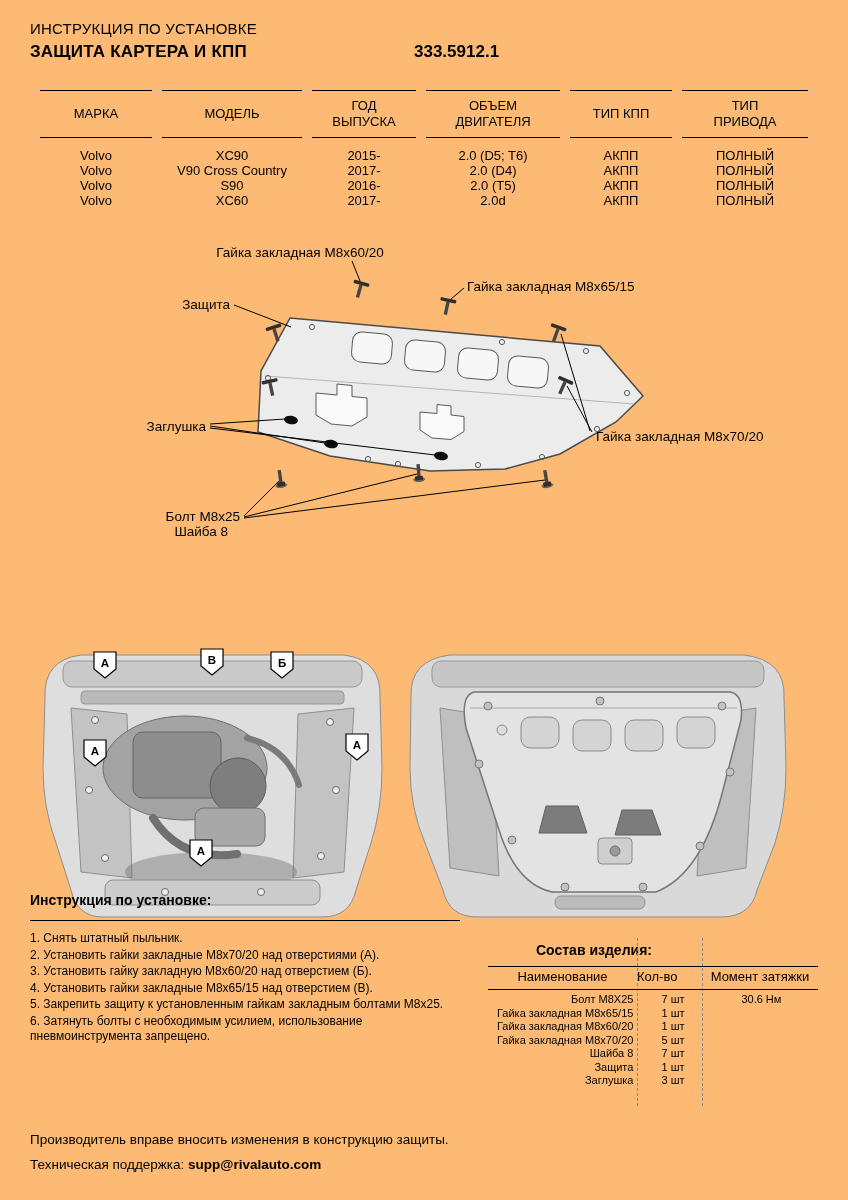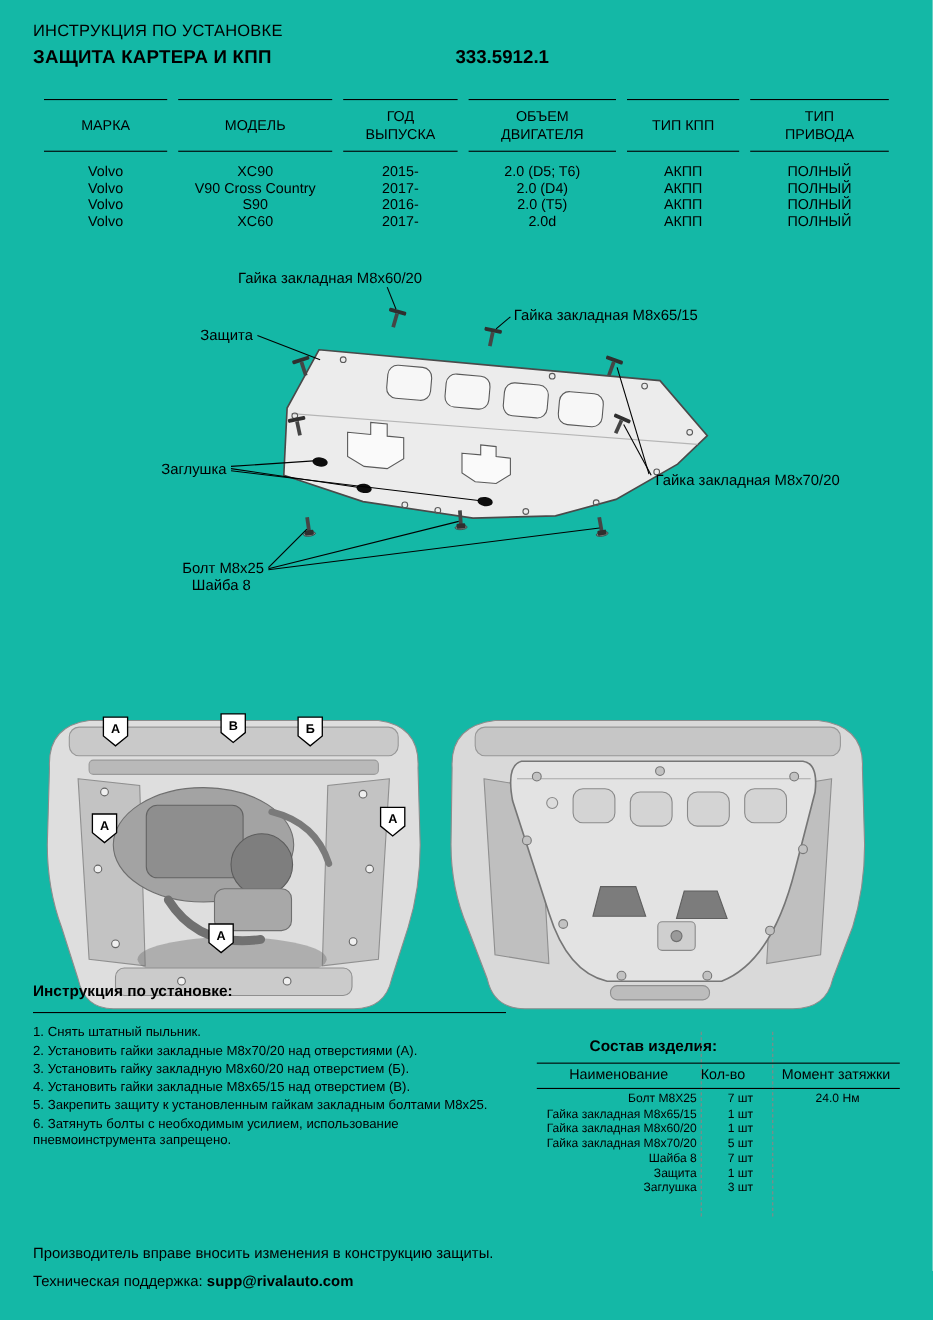--- a/index.html
+++ b/index.html
@@ -1,16 +1,16 @@
 <!DOCTYPE html>
 <html><head>
 <meta charset="utf-8">
 <style>
   html,body{margin:0;padding:0;background:#fff;}
-  .page{position:relative;width:848px;height:1200px;background:#14b8a6;
+  .page{position:relative;width:848px;height:1200px;background:#fdba74;
         font-family:"Liberation Sans",sans-serif;color:#000;overflow:hidden;}
 
   
   .doc-type{position:absolute;left:30px;top:20px;font-size:15px;letter-spacing:.2px;}
   .product-title{position:absolute;left:30px;top:42px;font-size:17px;font-weight:bold;letter-spacing:.2px;}
   .part-number{position:absolute;left:414px;top:42px;font-size:17px;font-weight:bold;}
 
   
   .spec-table{position:absolute;left:30px;top:90px;border-collapse:separate;border-spacing:10px 0;table-layout:fixed;}
   .spec-table th{border-top:1px solid #000;border-bottom:1px solid #000;font-weight:normal;
@@ -316,21 +316,21 @@
   <div class="hline hl2"></div>
   <div class="parts-header">
     <div class="ph-name">Наименование</div>
     <div class="ph-qty">Кол-во</div>
     <div class="ph-torque">Момент затяжки</div>
   </div>
   <div class="parts-rows">
     <div class="parts-row">
       <div class="p-name">Болт M8X25</div>
       <div class="p-qty">7 шт</div>
-      <div class="p-torque">24.0 Нм</div>
+      <div class="p-torque">30.6 Нм</div>
     </div>
     <div class="parts-row">
       <div class="p-name">Гайка закладная M8x65/15</div>
       <div class="p-qty">1 шт</div>
       <div class="p-torque"></div>
     </div>
     <div class="parts-row">
       <div class="p-name">Гайка закладная M8x60/20</div>
       <div class="p-qty">1 шт</div>
       <div class="p-torque"></div>

